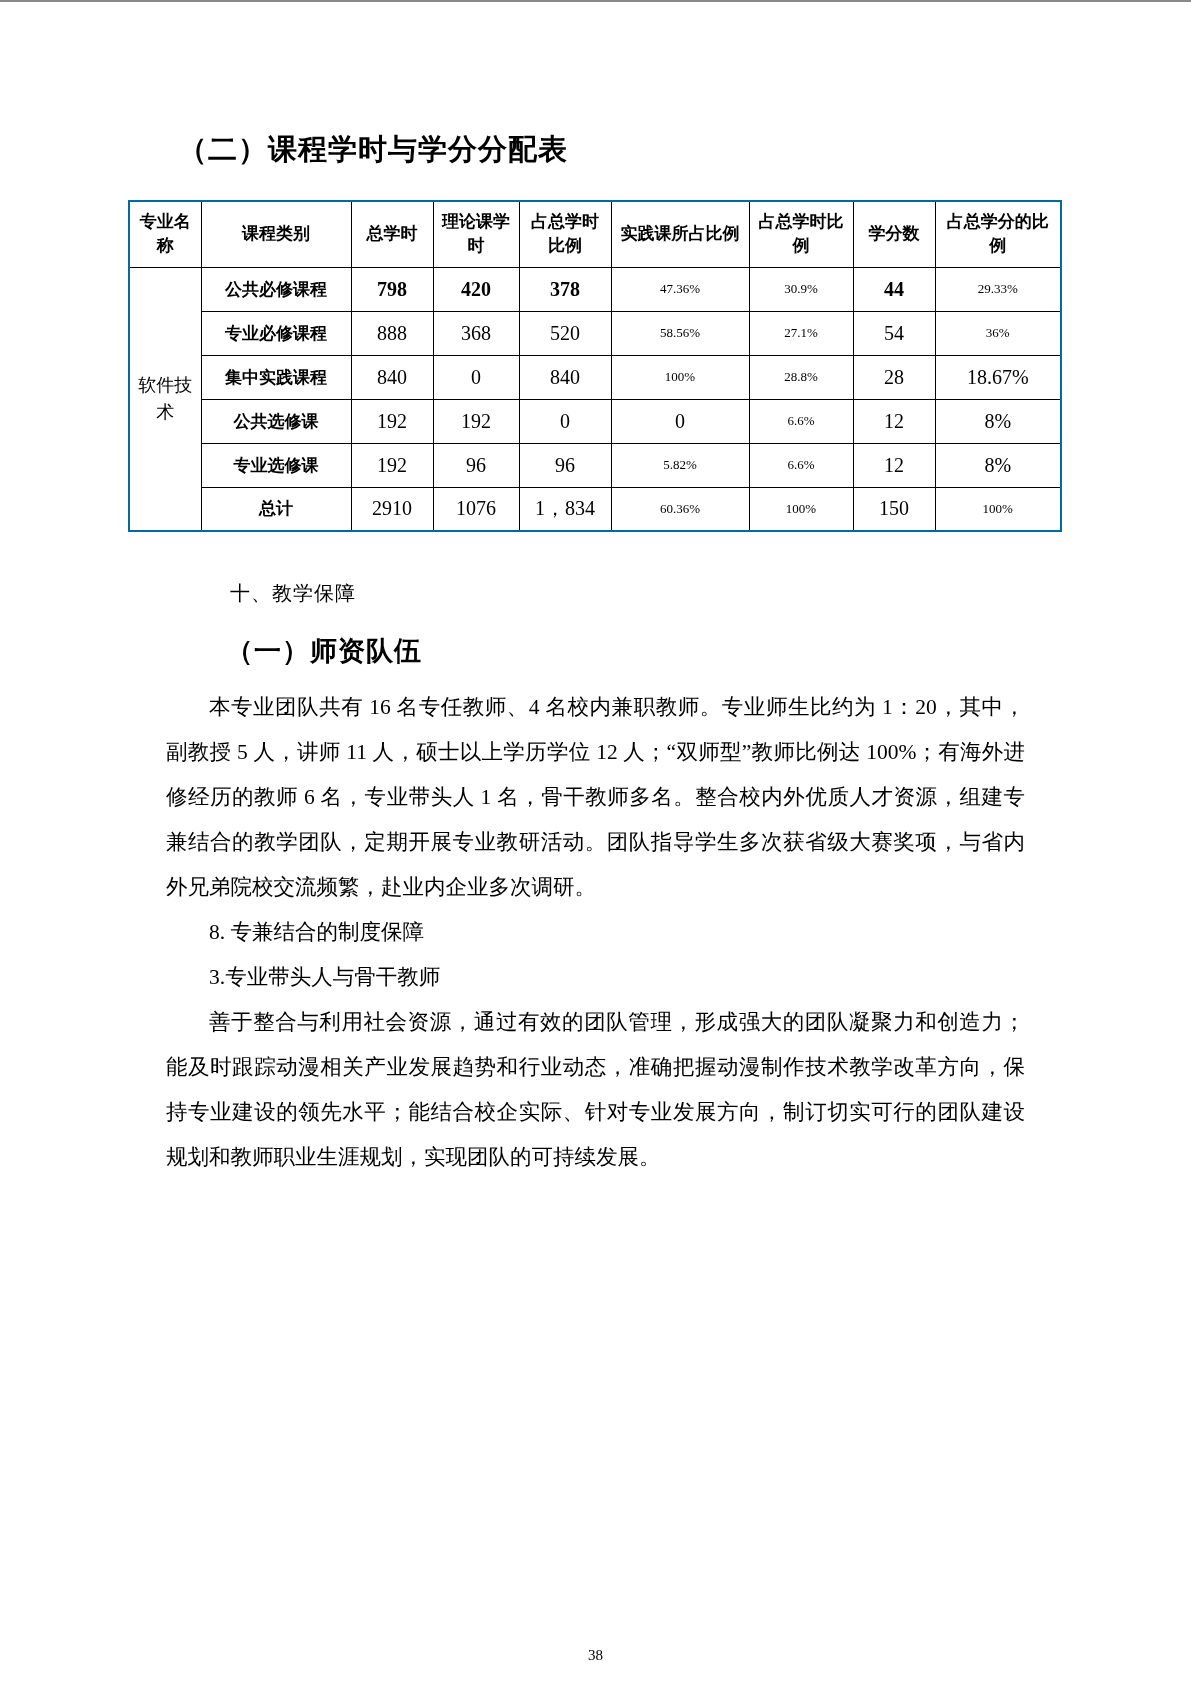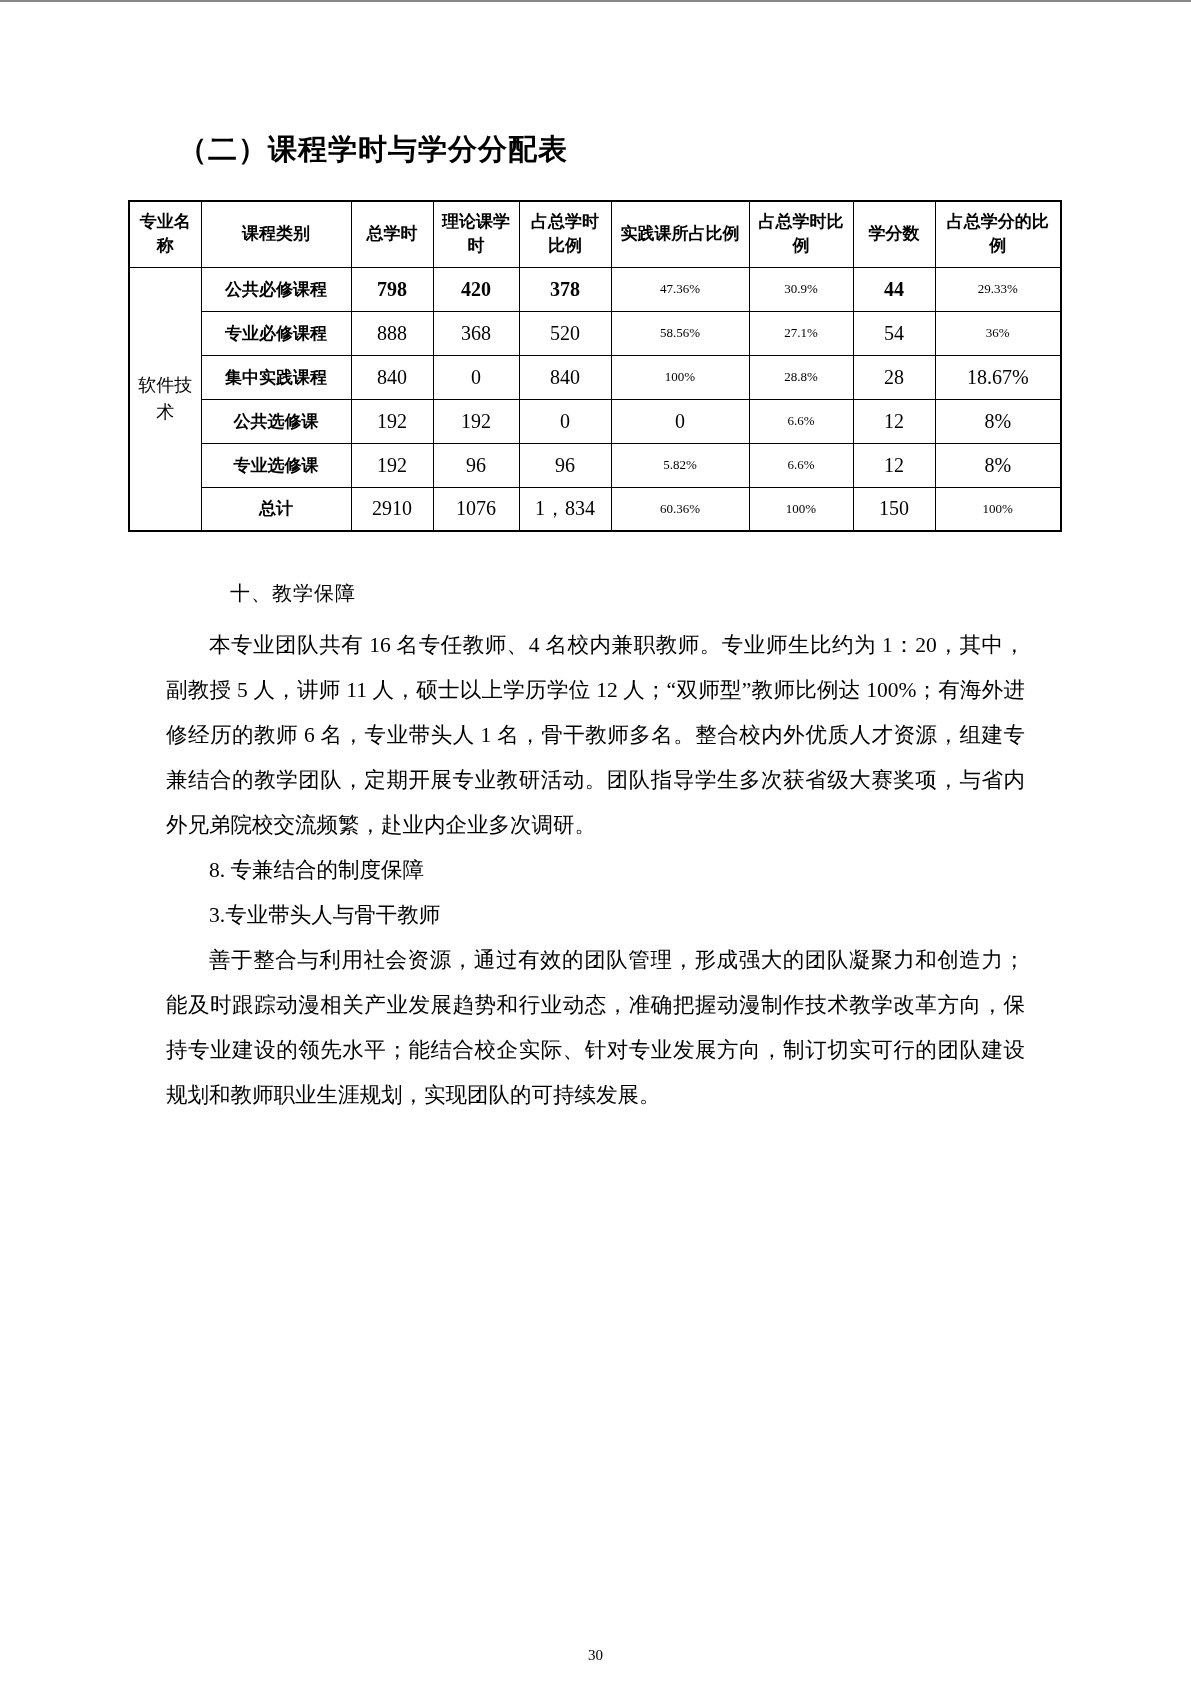--- a/index.html
+++ b/index.html
@@ -21,21 +21,21 @@
     font-size: 29px;
     padding-left: 12px;
     letter-spacing: 1px;
   }
   table.alloc {
     border-collapse: collapse;
     table-layout: fixed;
     margin-left: -38px;
     margin-top: 30px;
     width: 932px;
-    border: 2px solid #000000;
+    border: 2px solid #0369a1;
   }
   table.alloc td, table.alloc th {
     border: 1px solid #000;
     text-align: center;
     vertical-align: middle;
     padding: 2px 4px;
     box-sizing: border-box;
     overflow: hidden;
   }
   table.alloc th {
@@ -189,25 +189,26 @@
       <td class="pct">60.36%</td>
       <td class="pct">100%</td>
       <td class="num">150</td>
       <td class="pct">100%</td>
     </tr>
   </tbody>
     </table>
 
   <div class="sec10-title">十、教学保障</div>
 
+  <div class="sub1-title">（一）师资队伍</div>
 
   <div class="body-text">
     <p class="paragraph">本专业团队共有 16 名专任教师、4 名校内兼职教师。专业师生比约为 1：20，其中，副教授 5 人，讲师 11 人，硕士以上学历学位 12 人；“双师型”教师比例达 100%；有海外进修经历的教师 6 名，专业带头人 1 名，骨干教师多名。整合校内外优质人才资源，组建专兼结合的教学团队，定期开展专业教研活动。团队指导学生多次获省级大赛奖项，与省内外兄弟院校交流频繁，赴业内企业多次调研。</p>
 
     <div class="item-heading">8. 专兼结合的制度保障</div>
 
     <div class="item-heading">3.专业带头人与骨干教师</div>
     <p class="paragraph">善于整合与利用社会资源，通过有效的团队管理，形成强大的团队凝聚力和创造力；能及时跟踪动漫相关产业发展趋势和行业动态，准确把握动漫制作技术教学改革方向，保持专业建设的领先水平；能结合校企实际、针对专业发展方向，制订切实可行的团队建设规划和教师职业生涯规划，实现团队的可持续发展。</p>
   </div>
 
-  <div class="page-number">30</div>
+  <div class="page-number">38</div>
 
 </div>
 
 </body></html>

